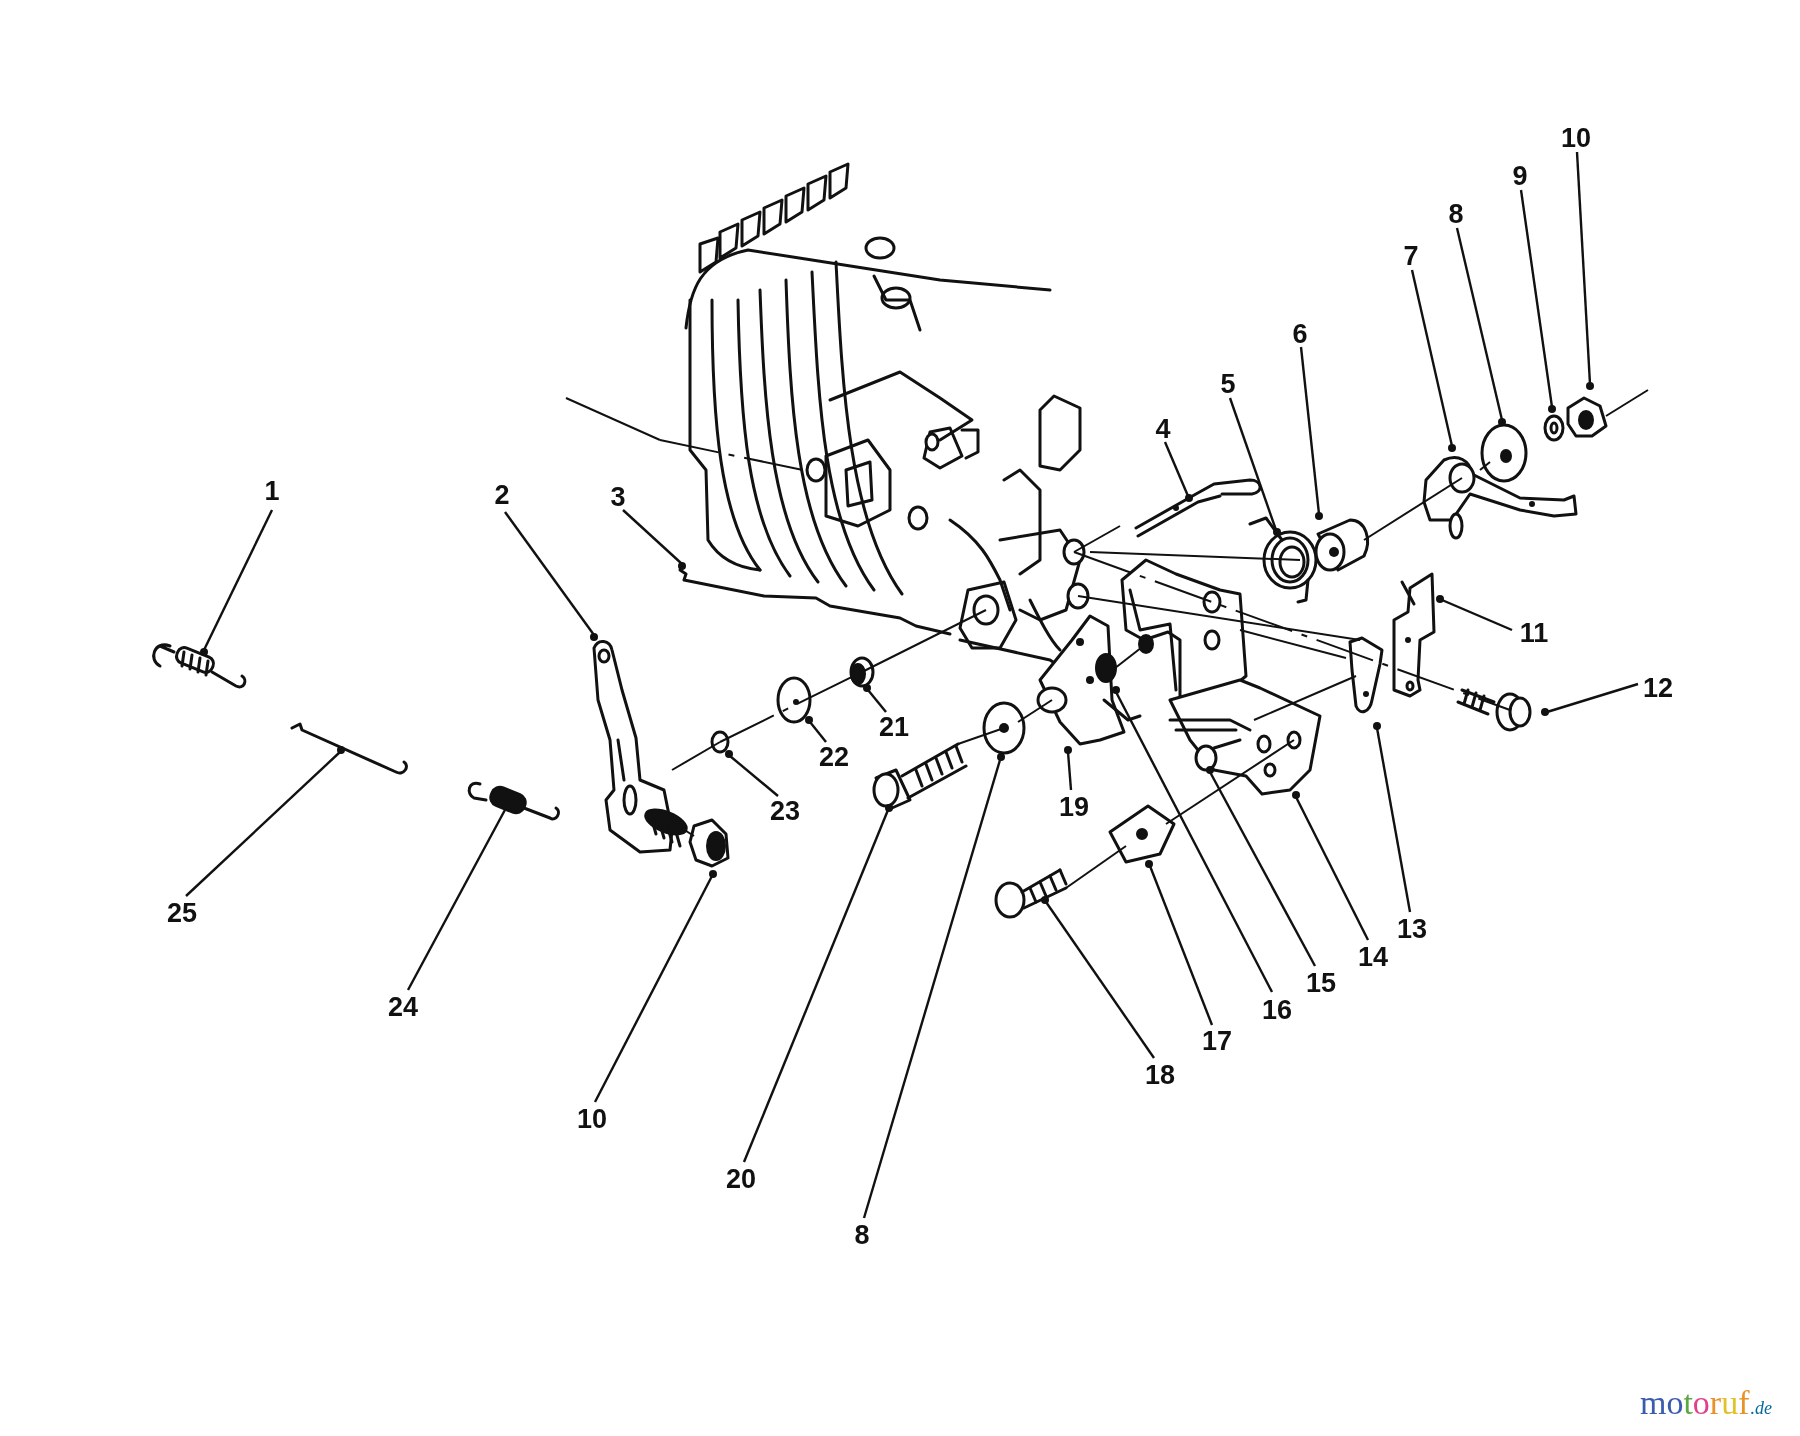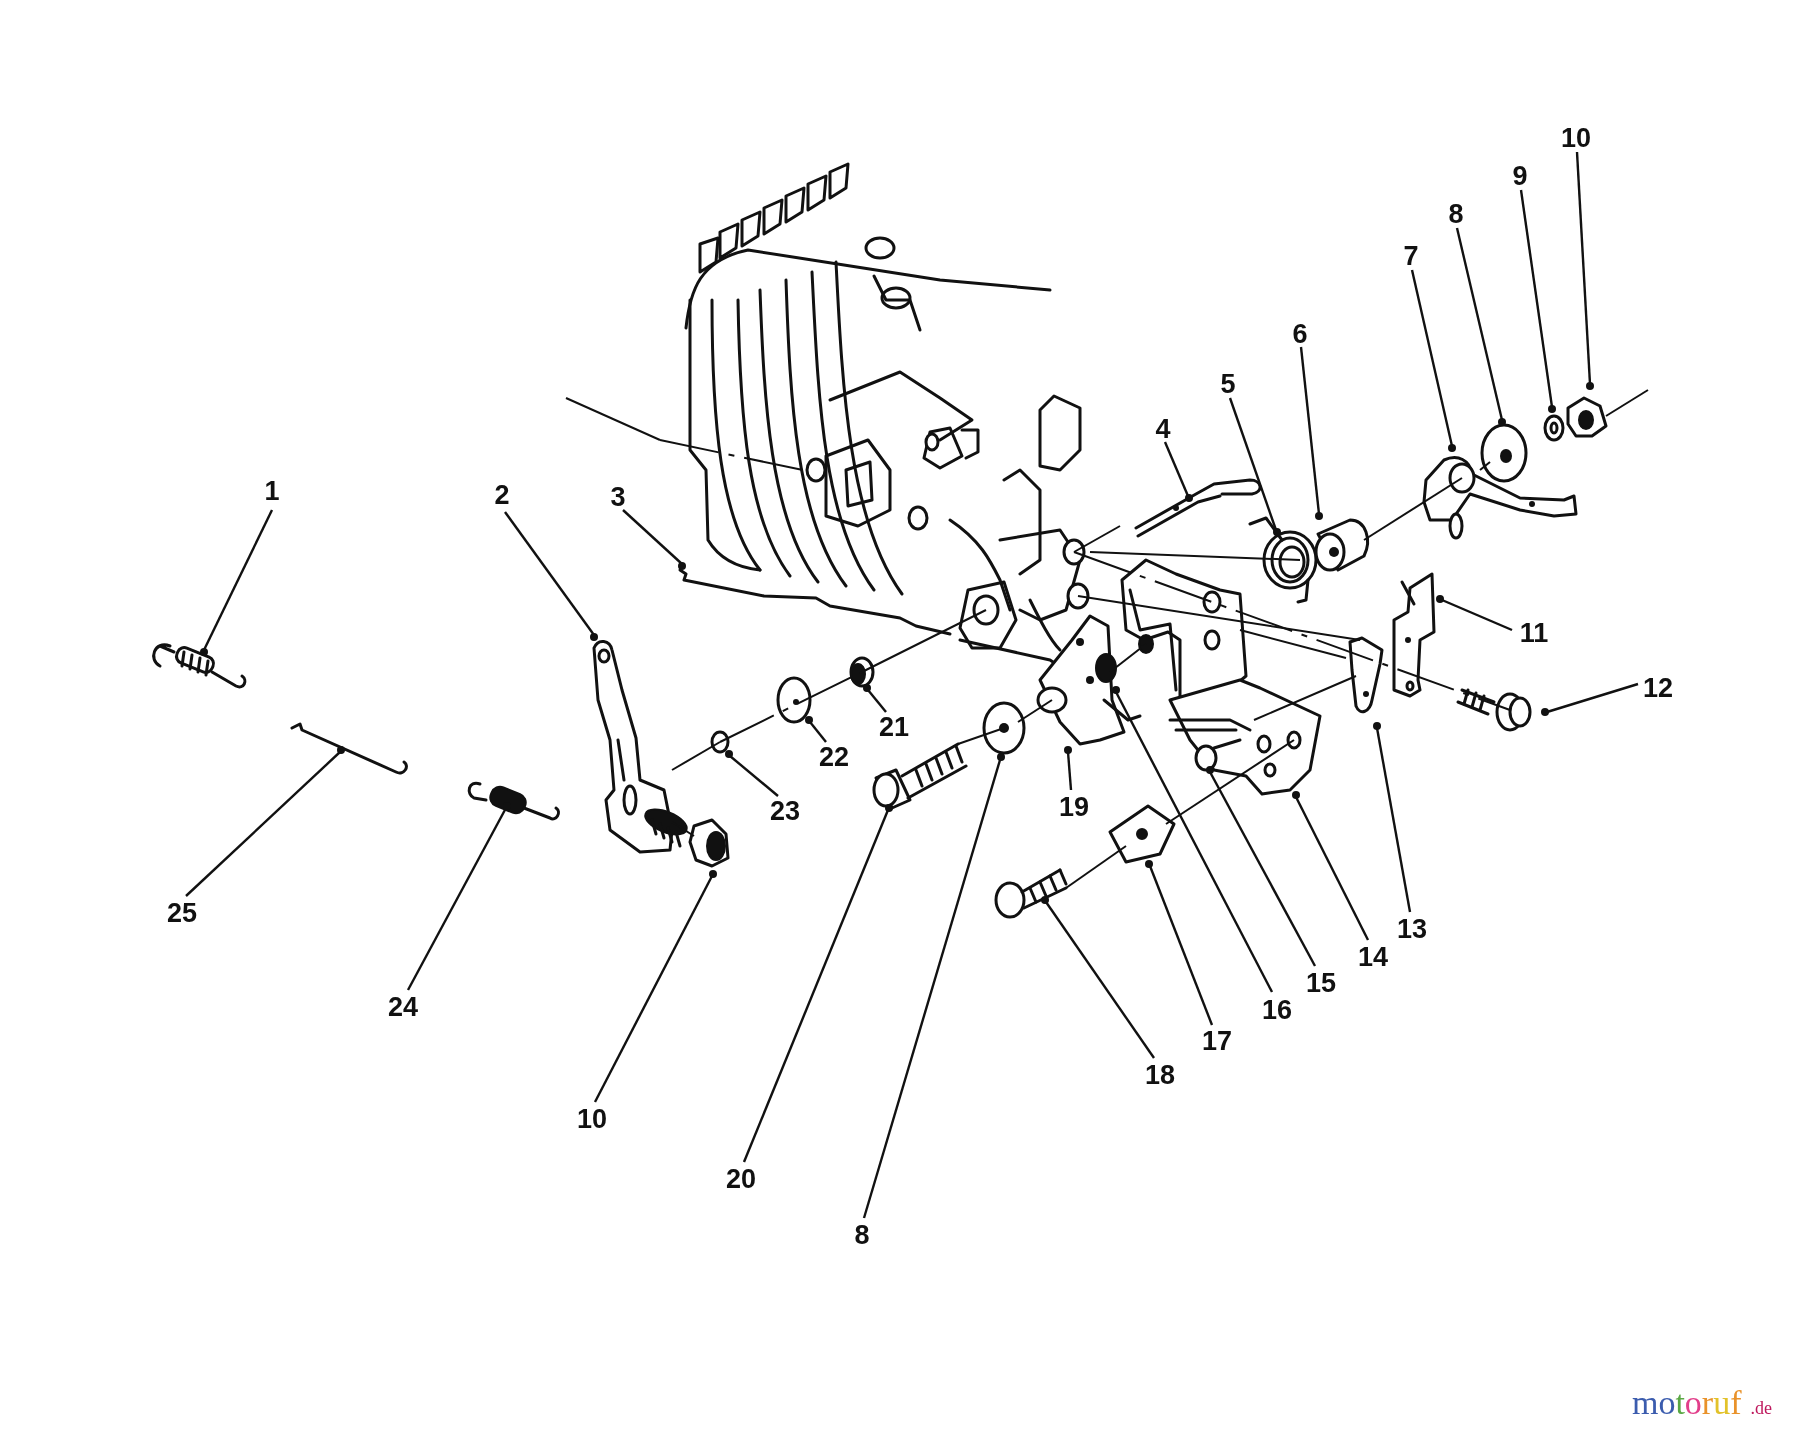--- a/index.html
+++ b/index.html
@@ -8,21 +8,21 @@
   .part{fill:none;stroke:#111;stroke-width:3;stroke-linejoin:round;stroke-linecap:round;}
   .part-fill{fill:#fff;stroke:#111;stroke-width:3;stroke-linejoin:round;}
   .dark{fill:#111;stroke:#111;stroke-width:2;}
   .leader{stroke:#111;stroke-width:2.4;fill:none;}
   .axis{stroke:#111;stroke-width:2;fill:none;}
   .axis-dash{stroke:#111;stroke-width:2;fill:none;stroke-dasharray:60 10 6 10;}
   .dot{fill:#111;}
   .callout{font-family:"Liberation Sans",sans-serif;font-weight:bold;font-size:27px;fill:#111;text-anchor:middle;}
   .wm{position:absolute;right:28px;bottom:14px;font-family:"Liberation Serif",serif;font-size:34px;letter-spacing:0px;}
   .wm span{display:inline-block;}
-  .wm .tld{font-size:18px;color:#be185d;margin-left:9px;}
+  .wm .tld{font-size:18px;color:#0369a1;margin-left:1px;font-style:italic;}
 </style>
 </head>
 <body>
 
 <svg id="diagram" viewBox="0 0 1800 1436" xmlns="http://www.w3.org/2000/svg">
 
   <g>
 
     <path class="part" d="M700 244 L700 272 L716 262 L718 238 Z"></path>
     <path class="part" d="M720 232 L720 258 L736 248 L738 224 Z"></path>

